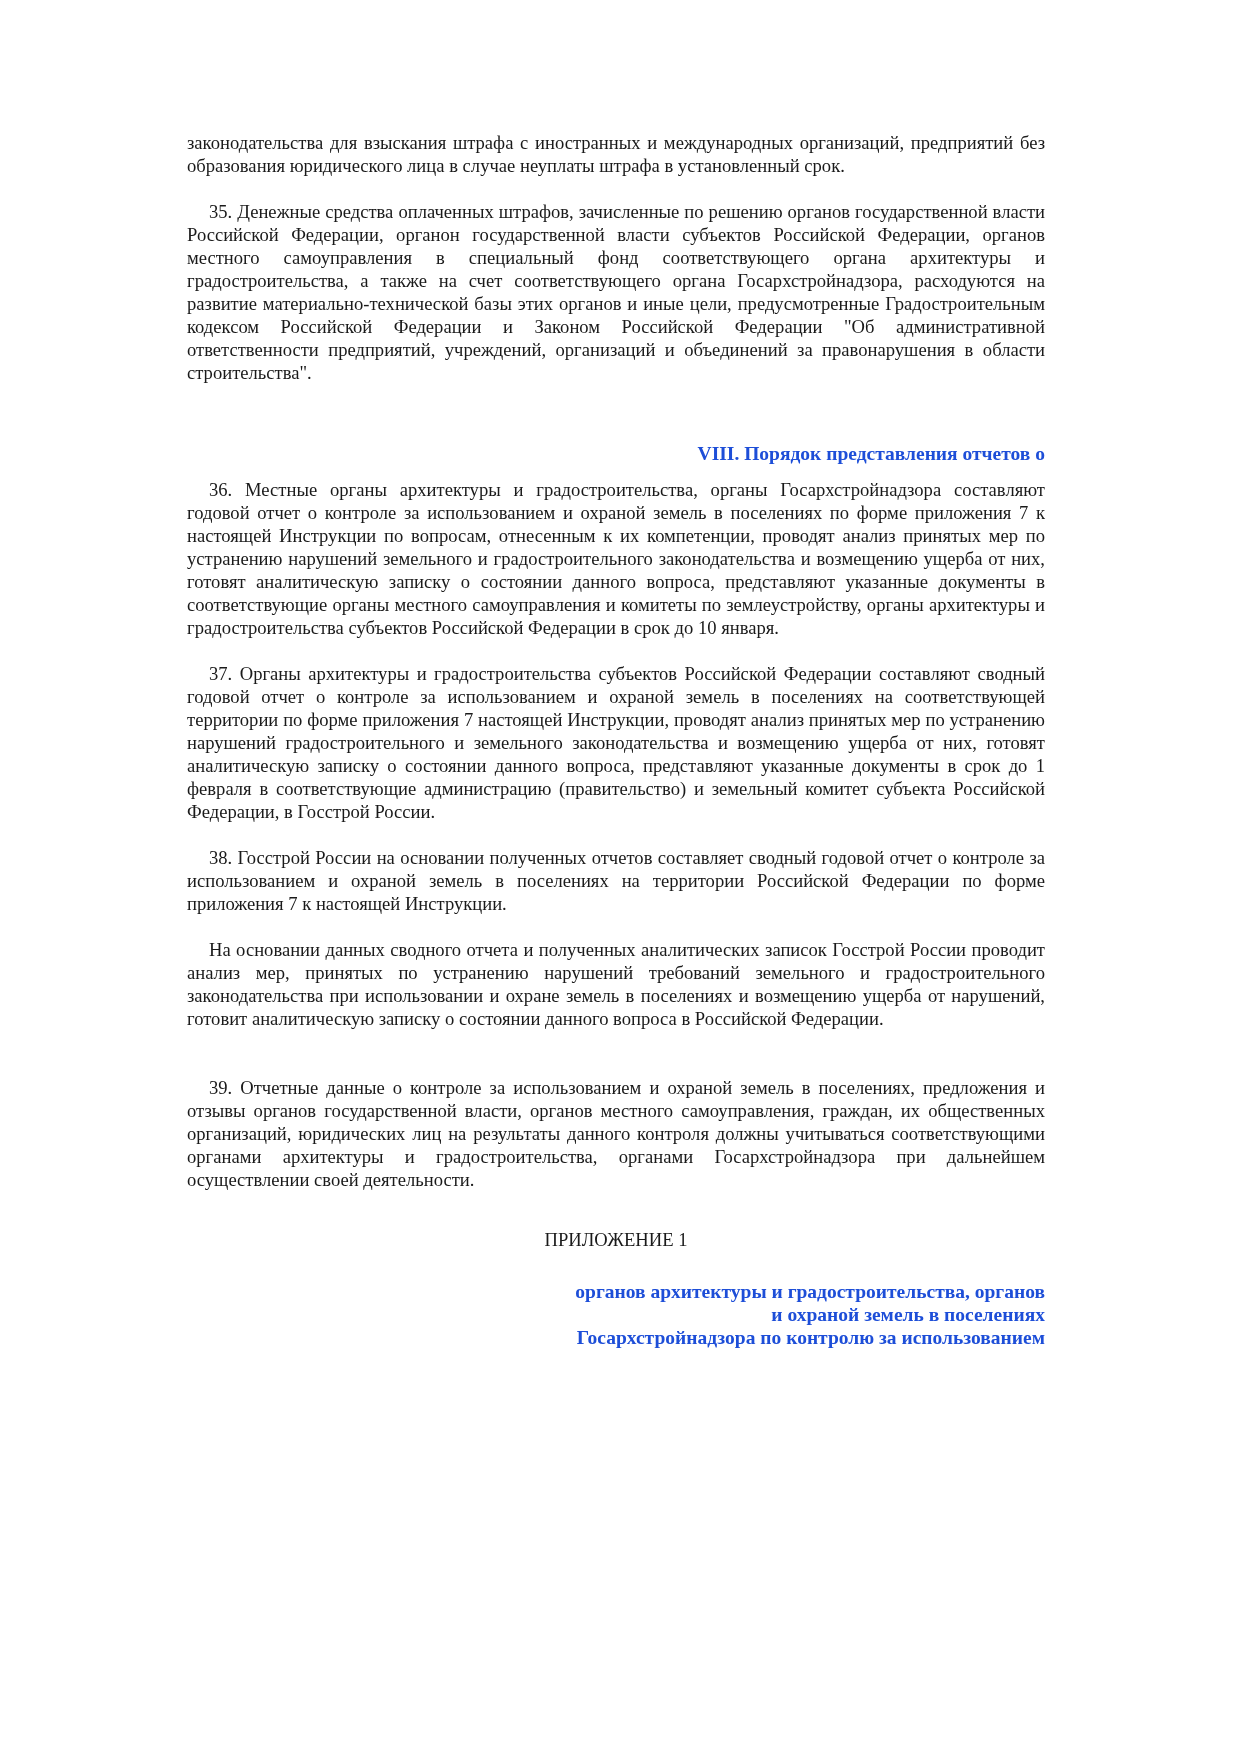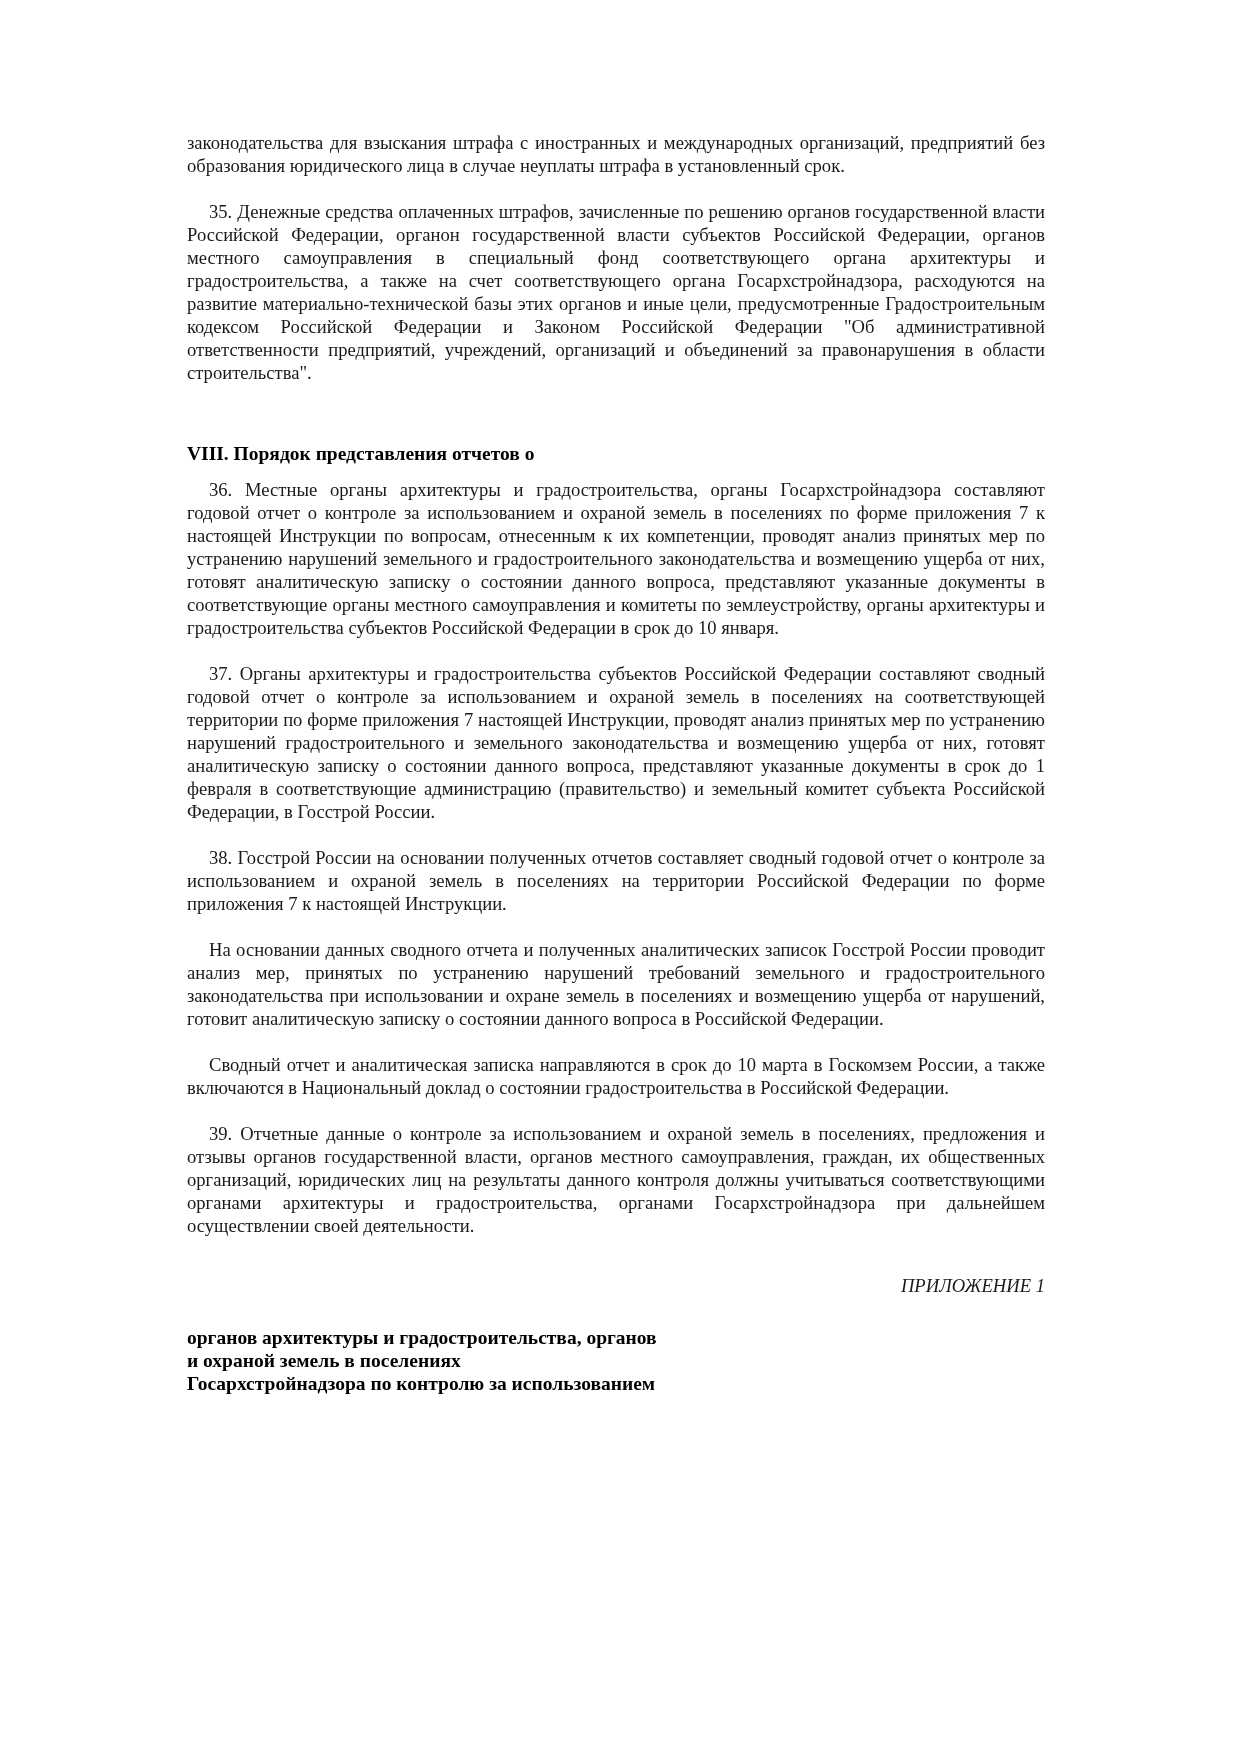--- a/index.html
+++ b/index.html
@@ -12,30 +12,29 @@
     font-family: "Liberation Serif", "DejaVu Serif", serif;
     font-size: 18.6px;
     line-height: 23px;
     color: #1a1a1a;
   }
   p { margin: 0; text-align: justify; }
   .indent { text-indent: 22px; }
   .gap { height: 23px; }
   .gap2 { height: 46px; }
   .heading {
-    text-align: left;
+    text-align: right;
     font-weight: bold;
     font-size: 19.5px;
     line-height: 23px;
-    color: #000000;
+    color: #1d4ed8;
   }
   .heading span { display: block; }
   .appendix {
-    text-align: right;
-    font-style: italic;
+    text-align: center;
   }
 </style>
 </head>
 <body>
 
 <div class="page">
   <p>законодательства для взыскания штрафа с иностранных и международных организаций, предприятий без образования юридического лица в случае неуплаты штрафа в  установленный срок.</p>
   <div class="gap"></div>
 
   <p class="indent">35. Денежные средства оплаченных штрафов, зачисленные по решению органов государственной власти Российской Федерации, органон государственной власти субъектов Российской Федерации, органов местного самоуправления в специальный фонд соответствующего органа архитектуры и градостроительства, а также на счет соответствующего органа Госархстройнадзора, расходуются на развитие материально-технической базы этих органов и иные цели, предусмотренные Градостроительным кодексом Российской Федерации и Законом Российской Федерации "Об административной ответственности предприятий, учреждений, организаций и объединений за правонарушения в области строительства".</p>
@@ -52,21 +51,20 @@
 
   <p class="indent">37. Органы архитектуры и градостроительства субъектов Российской Федерации составляют сводный годовой отчет о контроле за использованием и охраной земель в поселениях на соответствующей территории по форме приложения 7 настоящей Инструкции, проводят анализ принятых мер по устранению нарушений градостроительного и земельного законодательства и возмещению ущерба от них, готовят аналитическую записку о состоянии данного вопроса, представляют указанные документы в срок до 1 февраля в соответствующие администрацию (правительство) и земельный комитет субъекта Российской Федерации, в Госстрой России.</p>
   <div class="gap"></div>
 
   <p class="indent">38. Госстрой России на основании полученных отчетов составляет сводный годовой отчет о контроле за использованием и охраной земель в поселениях на территории Российской Федерации по форме приложения 7 к настоящей Инструкции.</p>
   <div class="gap"></div>
 
   <p class="indent">На основании данных сводного отчета и полученных аналитических записок Госстрой России проводит анализ мер, принятых по устранению нарушений требований земельного и градостроительного законодательства при использовании и охране земель в поселениях и возмещению ущерба от нарушений, готовит аналитическую записку о состоянии данного вопроса в Российской Федерации.</p>
   <div class="gap"></div>
 
-  <p class="indent">Сводный отчет и аналитическая записка направляются в срок до 10 марта в Госкомзем России, а также включаются в Национальный доклад о состоянии градостроительства в Российской Федерации.</p>
   <div class="gap"></div>
 
   <p class="indent">39. Отчетные данные о контроле за использованием и охраной земель в поселениях, предложения и отзывы органов государственной власти, органов местного самоуправления, граждан, их общественных организаций, юридических лиц на результаты данного контроля должны учитываться соответствующими органами архитектуры и градостроительства, органами Госархстройнадзора при дальнейшем осуществлении своей деятельности.</p>
   <div class="gap"></div>
   <div style="height:14px"></div>
 
   <p class="appendix">ПРИЛОЖЕНИЕ 1</p>
   <div class="gap"></div>
   <div style="height:6px"></div>
 

